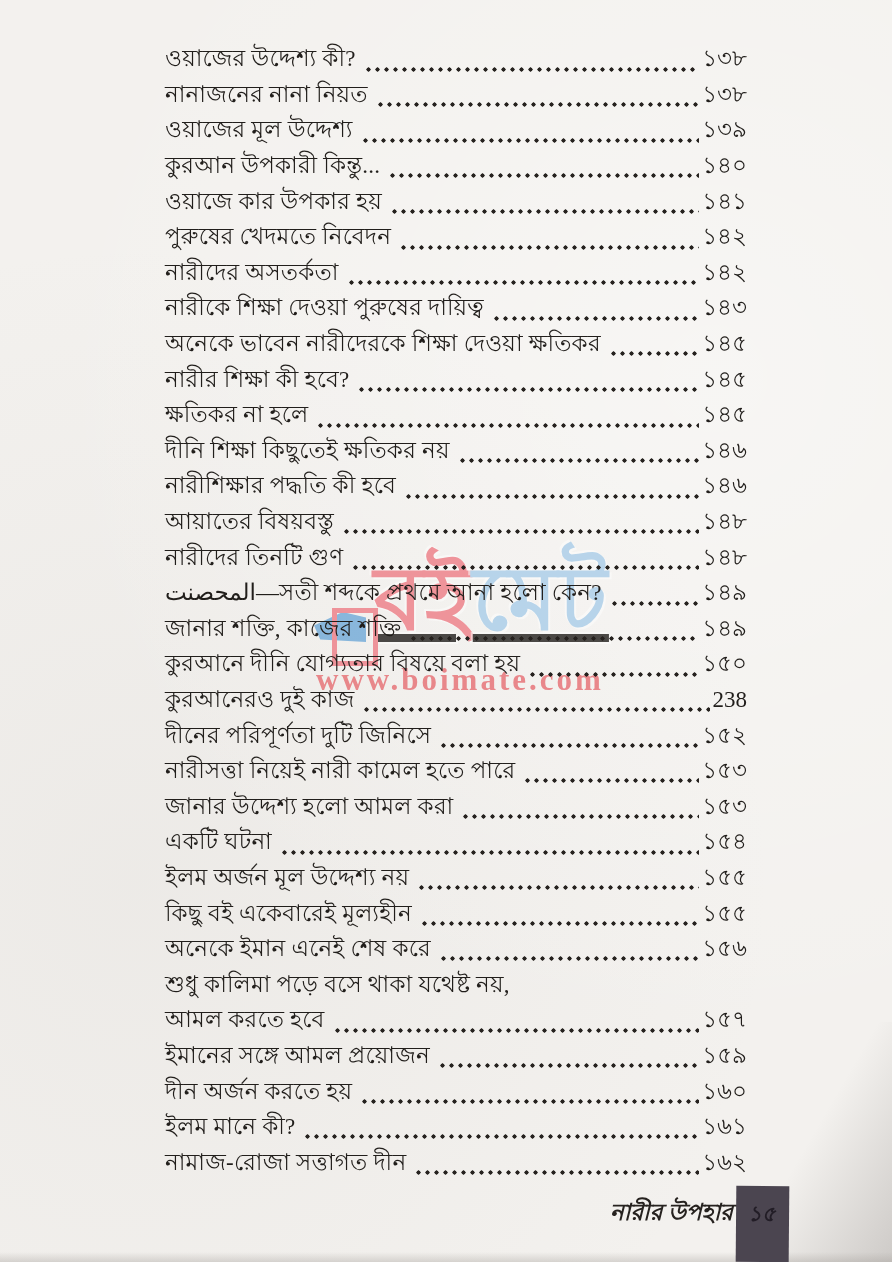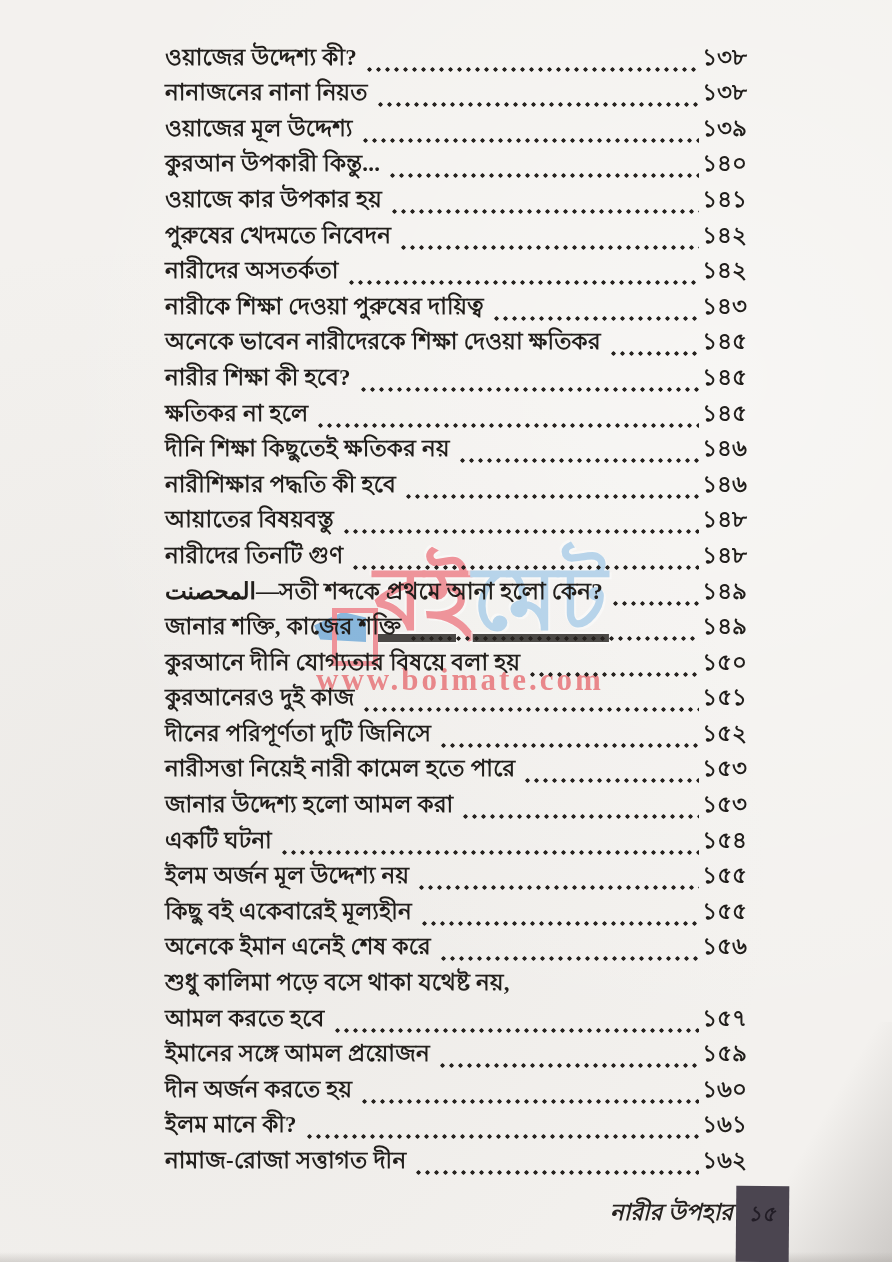--- a/index.html
+++ b/index.html
@@ -19,22 +19,22 @@
     background:
       radial-gradient(circle at 80% 30%, rgba(255,255,255,.35), transparent 60%),
       radial-gradient(circle at 15% 70%, rgba(190,185,180,.12), transparent 55%);
   }
 
   
   .toc {
     position:absolute; left:165px; top:42px; width:582px; z-index:2;
   }
   .row {
-    height:35.6px; display:flex; align-items:flex-end;
-    font-size:23px; font-weight:bold; white-space:nowrap;
+    height:35.6px; display:flex; align-items:center;
+    font-size:23px; font-weight:normal; white-space:nowrap;
   }
   .row .title { flex:0 0 auto; letter-spacing:.2px; }
   .row .leader {
     flex:1 1 auto; align-self:flex-end;
     height:5px; margin:0 3px 6px 8px;
     background-image:radial-gradient(circle, #26221f 1.9px, transparent 2.3px);
     background-size:9px 5px; background-repeat:repeat-x; background-position:left bottom;
   }
   .row .pagenum { flex:0 0 auto; font-size:23px; }
 
@@ -217,21 +217,21 @@
 
     <div class="row">
       <span class="title">কুরআনে দীনি যোগ্যতার বিষয়ে বলা হয়</span>
       <span class="leader"></span>
       <span class="pagenum">১৫০</span>
     </div>
 
     <div class="row">
       <span class="title">কুরআনেরও দুই কাজ</span>
       <span class="leader"></span>
-      <span class="pagenum">১৫১</span>
+      <span class="pagenum">238</span>
     </div>
 
     <div class="row">
       <span class="title">দীনের পরিপূর্ণতা দুটি জিনিসে</span>
       <span class="leader"></span>
       <span class="pagenum">১৫২</span>
     </div>
 
     <div class="row">
       <span class="title">নারীসত্তা নিয়েই নারী কামেল হতে পারে</span>

